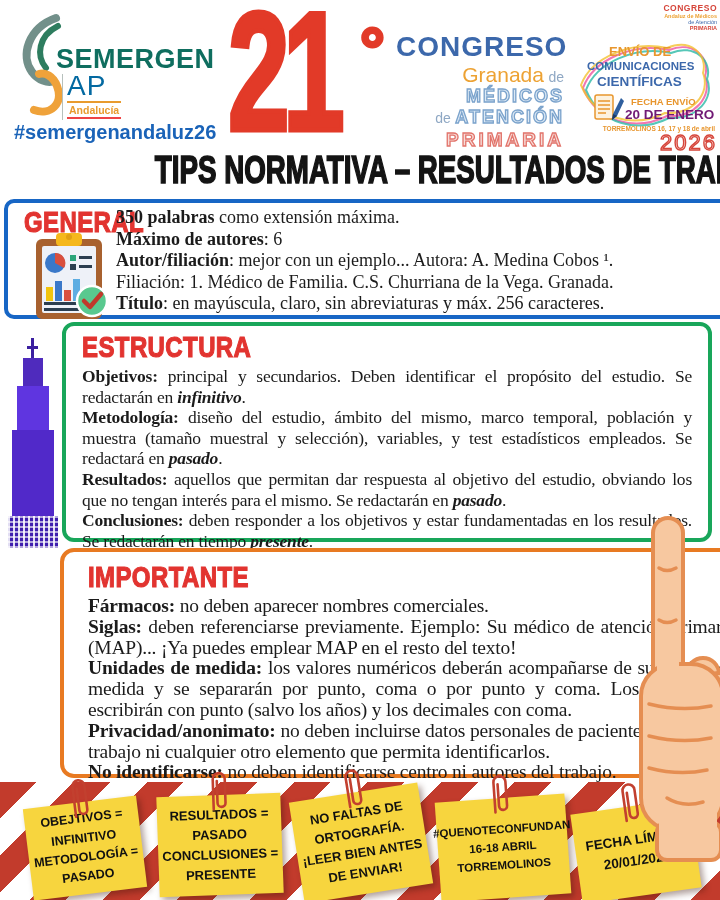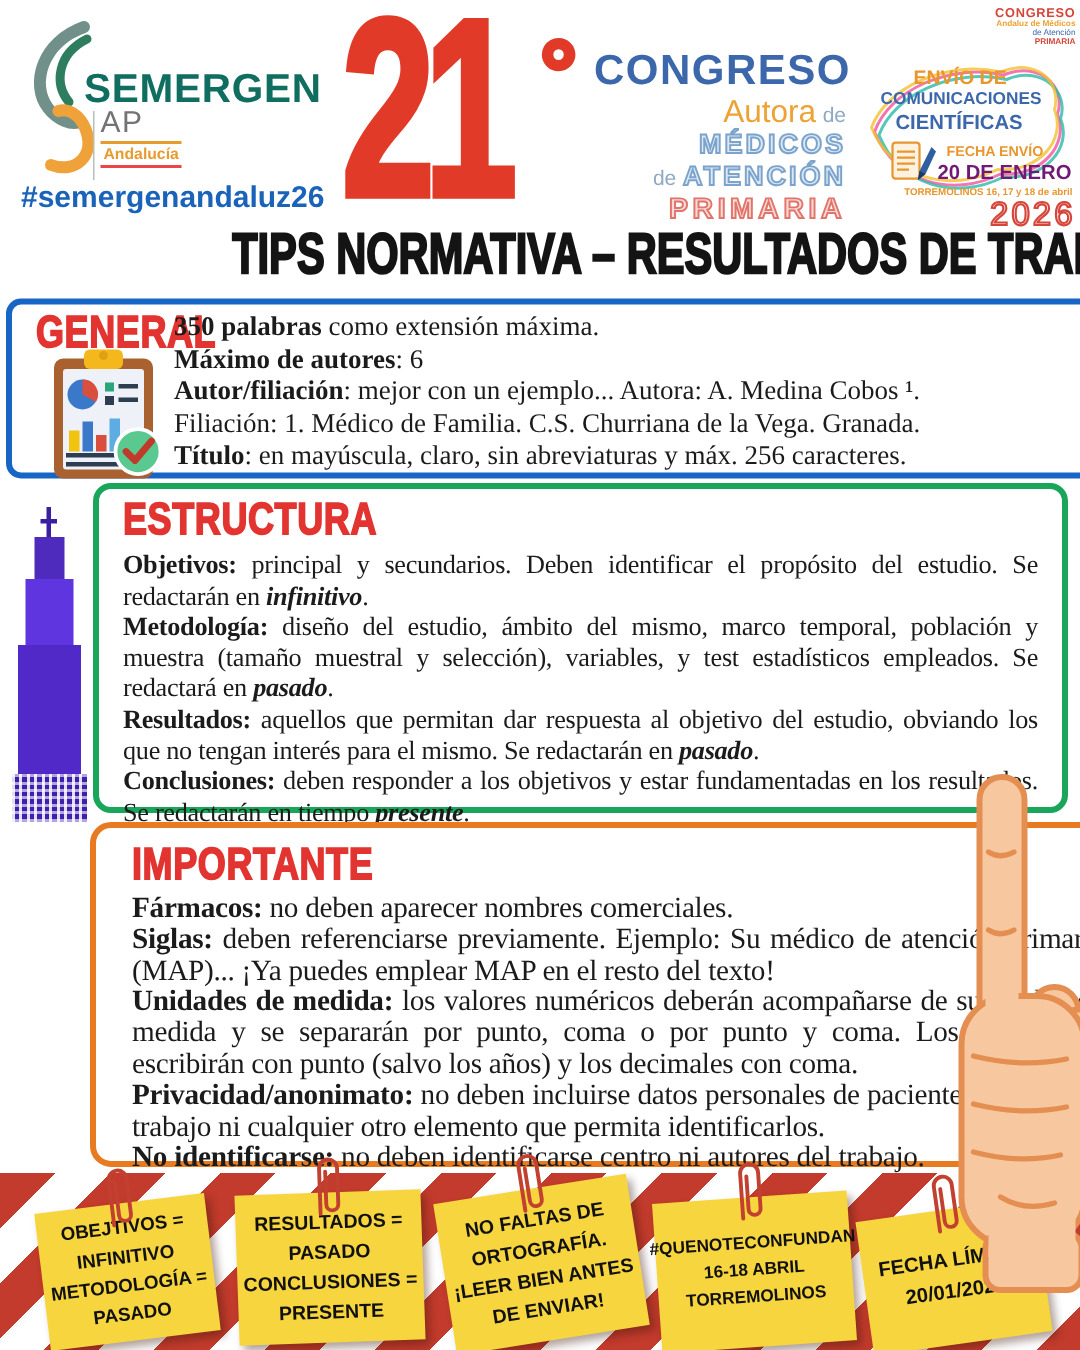--- a/index.html
+++ b/index.html
@@ -6,21 +6,21 @@
   .page{position:relative;width:720px;height:900px;background:#fff;overflow:hidden;
         font-family:"Liberation Sans",sans-serif;}
   .abs{position:absolute;}
 
   
   .brand-name{left:56px;top:44px;font-size:27px;font-weight:bold;color:#0f6e5f;letter-spacing:.5px;}
   .brand-sub{left:58px;top:74px;display:flex;align-items:flex-start;}
   .soc-col{width:62px;text-align:right;font-size:8.5px;line-height:1.18;color:#8d9996;}
   .soc-div{width:1px;height:46px;background:#b6c0bc;margin:0 4px;}
   .ap-col{display:flex;flex-direction:column;align-items:flex-start;}
-  .ap-txt{font-size:20px;color:#737373;line-height:.85;letter-spacing:1px;}
+  .ap-txt{font-size:28px;color:#0369a1;line-height:.85;letter-spacing:1px;}
   .region-txt{margin-top:3px;font-size:10.5px;font-weight:bold;color:#e89b2e;
       border-top:2px solid #e89b2e;border-bottom:2px solid #ef4444;padding:1px 2px;}
   .hashtag{left:14px;top:121px;font-size:20px;font-weight:bold;color:#1a63b8;}
 
   
   .num21{left:228px;top:-12px;font-size:168px;font-weight:bold;color:#e23a28;line-height:1;
       letter-spacing:-10px;transform:scaleX(.66);transform-origin:left top;
       -webkit-text-stroke:5px #e23a28;}
   .deg{left:360px;top:14px;font-size:62px;font-weight:bold;color:#e23a28;-webkit-text-stroke:3px #e23a28;}
   .cong{left:396px;top:32px;width:168px;text-align:right;line-height:1.08;}
@@ -133,21 +133,21 @@
       <div class="ap-txt">AP</div>
       <div class="region-txt">Andalucía</div>
     </div>
   </div>
   <div class="abs hashtag">#semergenandaluz26</div>
 
   <div class="abs num21">21</div>
   <div class="abs deg">°</div>
   <div class="abs cong">
     <div class="cong-l1">CONGRESO</div>
-    <div class="cong-row"><span class="cong-and">Autora</span>
+    <div class="cong-row"><span class="cong-and">Granada</span>
       <span class="cong-de">de</span>
       <span class="cong-med">MÉDICOS</span></div>
     <div class="cong-row"><span class="cong-de">de</span>
       <span class="cong-aten">ATENCIÓN</span></div>
     <div class="cong-row"><span class="cong-pri">PRIMARIA</span></div>
   </div>
 
   <div class="abs badge">
     <div class="mini">
       <div class="mini-1">CONGRESO</div>

